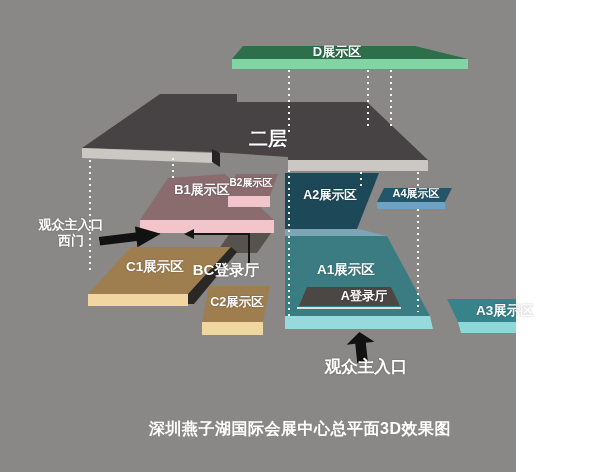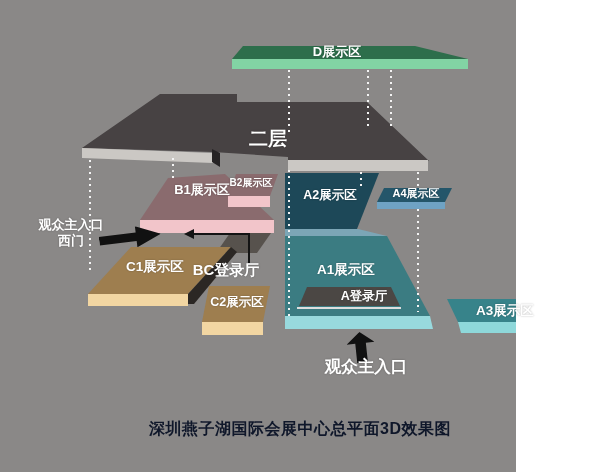--- a/index.html
+++ b/index.html
@@ -75,21 +75,21 @@
   .lbl-a4{left:416px;top:193px;font-size:11px;}
   .lbl-a1{left:346px;top:270px;font-size:13.5px;}
   .lbl-a-hall{left:354px;top:296px;font-size:12.5px;margin-left:10px;}
   .lbl-a3{left:505px;top:311px;font-size:13.5px;}
   .lbl-c1{left:155px;top:267px;font-size:13.5px;}
   .lbl-c2{left:237px;top:302px;font-size:12.5px;}
   .lbl-bc{left:226px;top:270px;font-size:15px;}
   .entrance{position:absolute;color:#fff;font-weight:bold;text-align:center;text-shadow:0 0 2px rgba(0,0,0,.30);}
   .west-entrance{left:28px;top:217px;width:86px;font-size:13px;line-height:16px;}
   .south-entrance{left:318px;top:357px;width:96px;font-size:16.5px;line-height:18px;}
-  .caption{position:absolute;left:300px;top:429px;transform:translate(-50%,-50%);font-size:16px;color:#0f172a;white-space:nowrap;font-weight:bold;letter-spacing:.5px;}
+  .caption{position:absolute;left:300px;top:429px;transform:translate(-50%,-50%);font-size:16px;color:#ffffff;white-space:nowrap;font-weight:bold;letter-spacing:.5px;}
 </style>
 </head>
 <body>
 
 <div id="stage" style="background: rgb(138, 136, 135);">
 
   <div class="shape d-top" style="background: rgb(45, 110, 75);"></div>
   <div class="shape d-front" style="background: rgb(130, 212, 164);"></div>
 
   <div class="shape floor-top" style="background: rgb(71, 66, 67);"></div>

